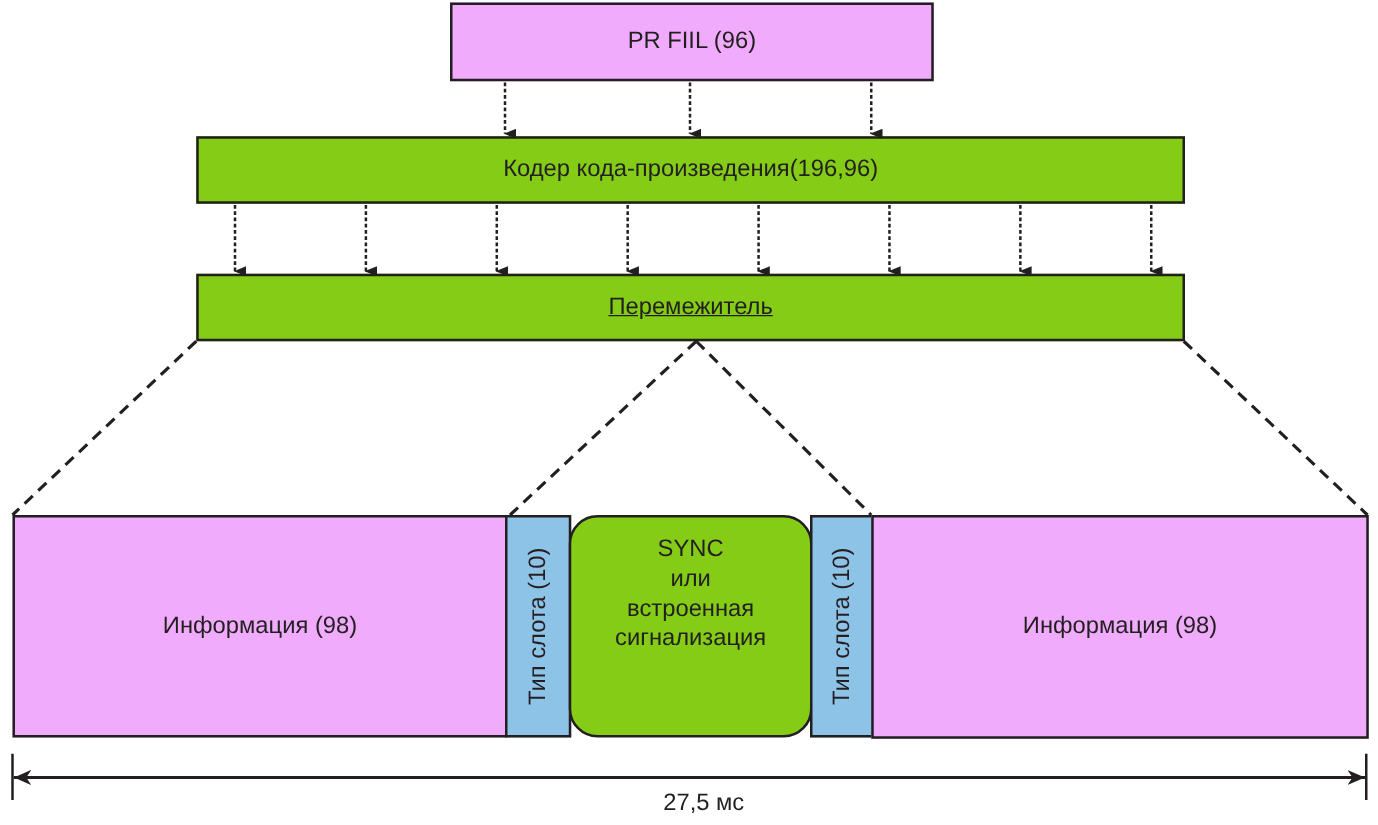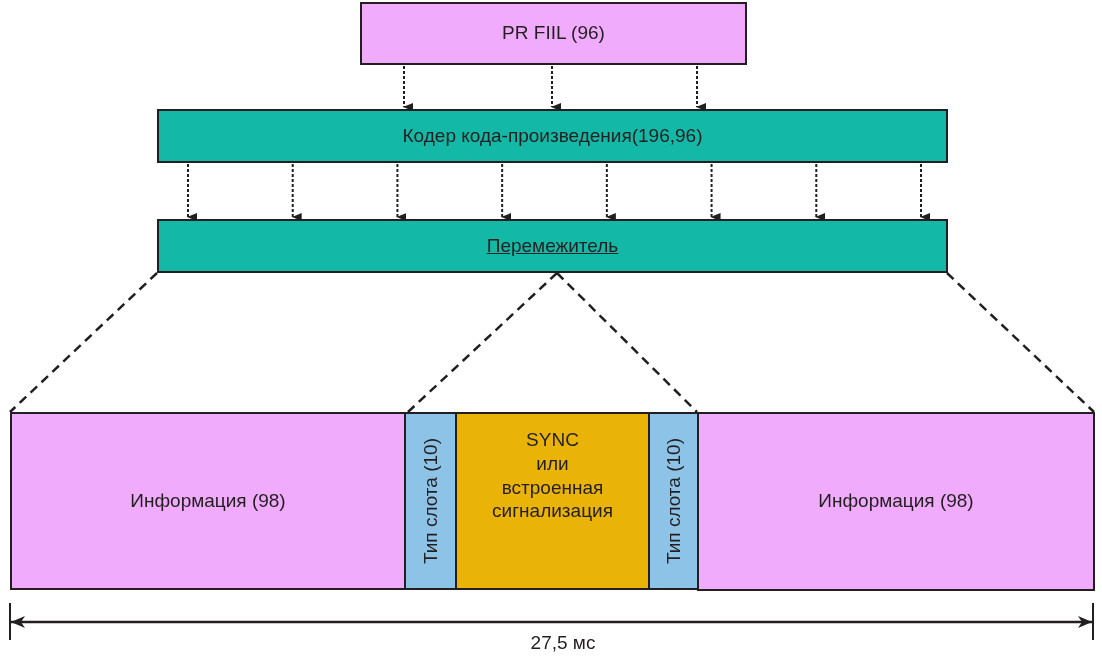--- a/index.html
+++ b/index.html
@@ -2,22 +2,22 @@
 <html><head>
 <meta charset="utf-8">
 <style>
   html, body { margin:0; padding:0; background:#ffffff; }
   body { width:1102px; height:660px; position:relative; overflow:hidden;
          font-family:"Liberation Sans", sans-serif; color:#231f20; }
   .box { position:absolute; box-sizing:border-box; border:2.5px solid #231f20;
          display:flex; align-items:center; justify-content:center; text-align:center; }
   .pink { background:#f0abfc; }
   .blue { background:#8ec3e8; }
-  .gray { background:#eab308; }
-  .white { background:#14b8a6; }
+  .gray { background:#84cc16;border-radius:23px; }
+  .white { background:#84cc16; }
   .lbl { font-size:19px; line-height:1.2; }
   .vert { writing-mode:vertical-rl; transform:rotate(180deg); font-size:19px; white-space:nowrap; }
   svg.overlay { position:absolute; left:0; top:0; pointer-events:none; }
   #dim-label { position:absolute; left:0; width:1102px; top:632px; text-align:center; font-size:19px;padding-left:12px; }
 </style>
 </head>
 <body>
 
 <div class="box pink" style="left:360px;top:2px;width:387px;height:63px;">
   <span class="lbl">PR FIIL (96)</span>

